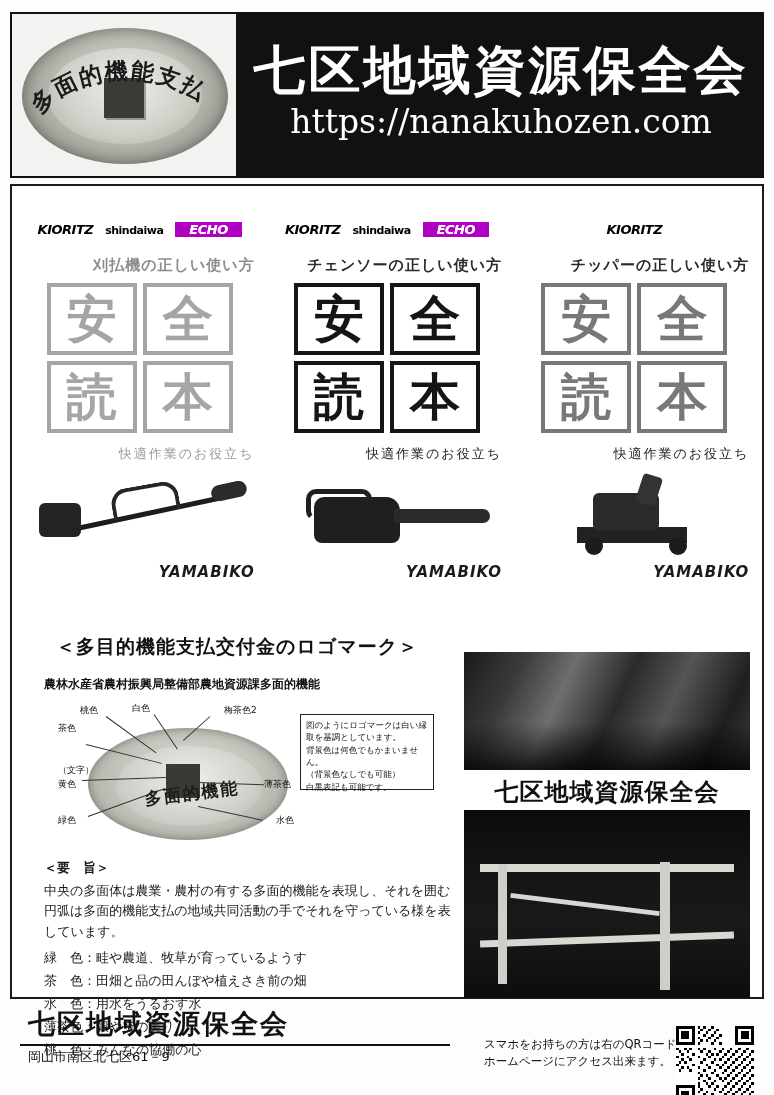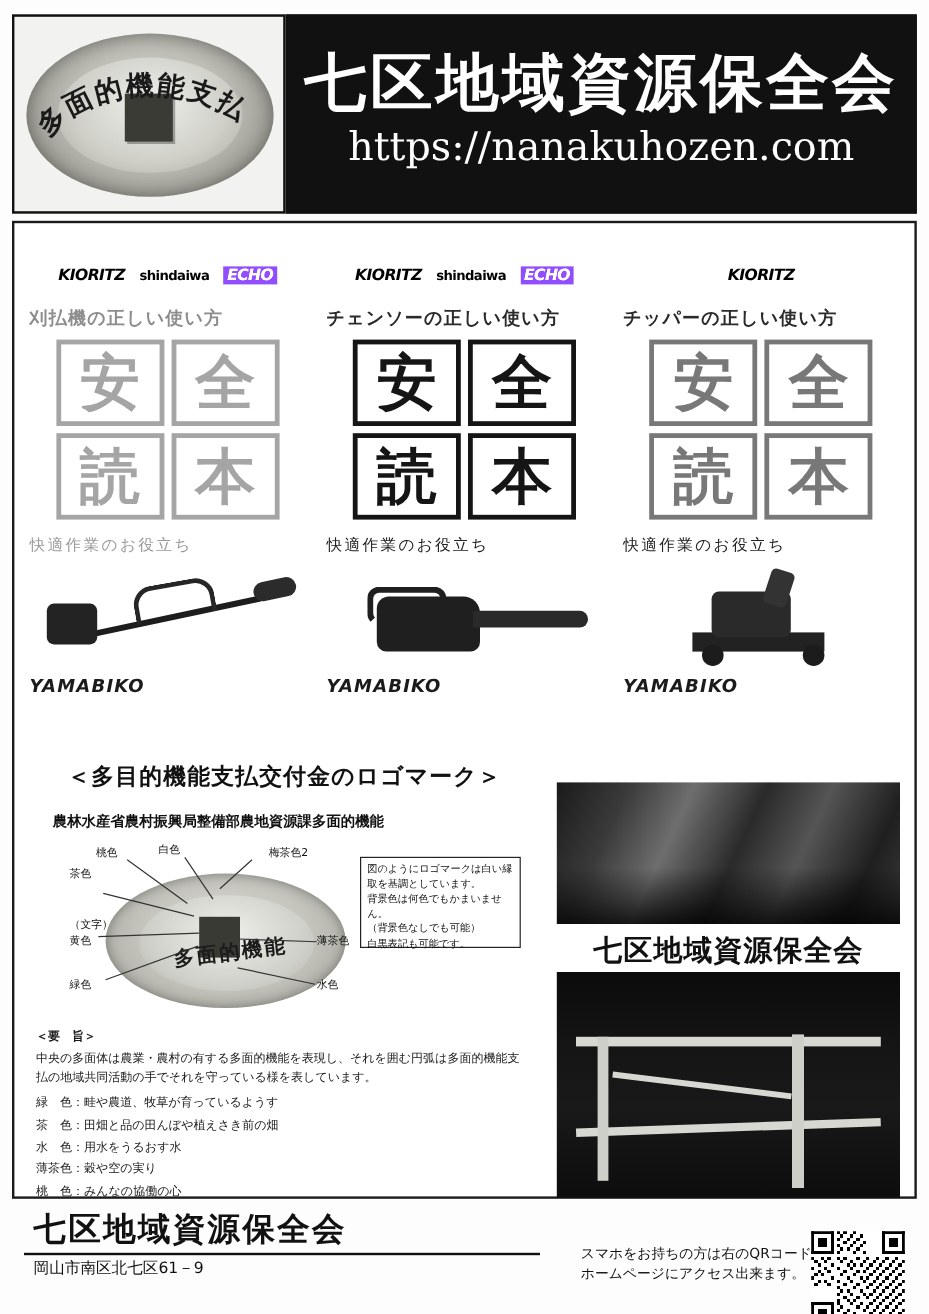--- a/index.html
+++ b/index.html
@@ -116,21 +116,21 @@
   
   .manuals {
     position: absolute;
     left: 4px; top: 36px;
     width: 742px;
     display: flex;
     justify-content: space-around;
   }
   .manual {
     width: 230px;
-    text-align: left;
+    text-align: right;
     position: relative;
   }
   .brandrow {
     display: flex;
     justify-content: center;
     align-items: baseline;
     gap: 12px;
     height: 18px;
     filter: contrast(1.4);
   }
@@ -141,23 +141,23 @@
     font-size: 13px;
     letter-spacing: -0.5px;
     color: #111;
   }
   .brand.small {
     font-size: 11px;
     font-style: normal;
   }
   .brand.echo {
     font-size: 13px;
-    background: #8b5cf6;
+    background: #a21caf;
     color: #fff;
-    padding: 0 3px;
+    padding: 0 14px;
     font-style: italic;
   }
   .manual-sub {
     font-family: "DejaVu Sans", sans-serif;
     font-size: 15px;
     font-weight: bold;
     margin-top: 16px;
     letter-spacing: 1px;
     color: #2a2a2a;
   }
@@ -337,24 +337,24 @@
     padding: 4px 5px;
     box-sizing: border-box;
     font-family: "DejaVu Sans", sans-serif;
     font-size: 8.5px;
     line-height: 1.45;
     color: #111;
   }
 
   .req-block {
     position: absolute;
-    left: 18px; top: 672px;
+    left: 32px; top: 672px;
     width: 410px;
-    font-family: Liberation Mono, monospace;
-    font-size: 10px;
+    font-family: Liberation Serif, serif;
+    font-size: 13px;
     line-height: 1.58;
     color: #1a1a1a;
   }
   .req-title { font-weight: bold; margin-bottom: 2px; }
   .req-list { margin-top: 6px; }
   .req-list div { margin-bottom: 2.5px; }
 
   
   .photo-top {
     position: absolute;
@@ -552,21 +552,21 @@
       <div class="diagram-arc-text">多面的機能</div>
 
       <div class="diagram-label" style="left:22px; top:2px;">桃色</div>
       <div class="diagram-label" style="left:74px; top:0px;">白色</div>
       <div class="diagram-label" style="left:166px; top:2px;">梅茶色2</div>
       <div class="diagram-label" style="left:0px; top:20px;">茶色</div>
       <div class="diagram-label" style="left:0px; top:62px;">（文字）</div>
       <div class="diagram-label" style="left:0px; top:76px;">黄色</div>
       <div class="diagram-label" style="left:0px; top:112px;">緑色</div>
       <div class="diagram-label" style="left:206px; top:76px;">薄茶色</div>
-      <div class="diagram-label" style="left:206px; top:112px;">水色</div>
+      <div class="diagram-label" style="left:218px; top:112px;">水色</div>
 
       <div class="diagram-line" style="left:48px; top:14px; width:62px; transform:rotate(36deg);"></div>
       <div class="diagram-line" style="left:96px; top:12px; width:42px; transform:rotate(56deg);"></div>
       <div class="diagram-line" style="left:152px; top:14px; width:36px; transform:rotate(138deg);"></div>
       <div class="diagram-line" style="left:28px; top:42px; width:78px; transform:rotate(14deg);"></div>
       <div class="diagram-line" style="left:24px; top:78px; width:84px; transform:rotate(-2deg);"></div>
       <div class="diagram-line" style="left:30px; top:114px; width:82px; transform:rotate(-20deg);"></div>
       <div class="diagram-line" style="left:140px; top:80px; width:66px; transform:rotate(2deg);"></div>
       <div class="diagram-line" style="left:140px; top:104px; width:66px; transform:rotate(12deg);"></div>
     </div>

